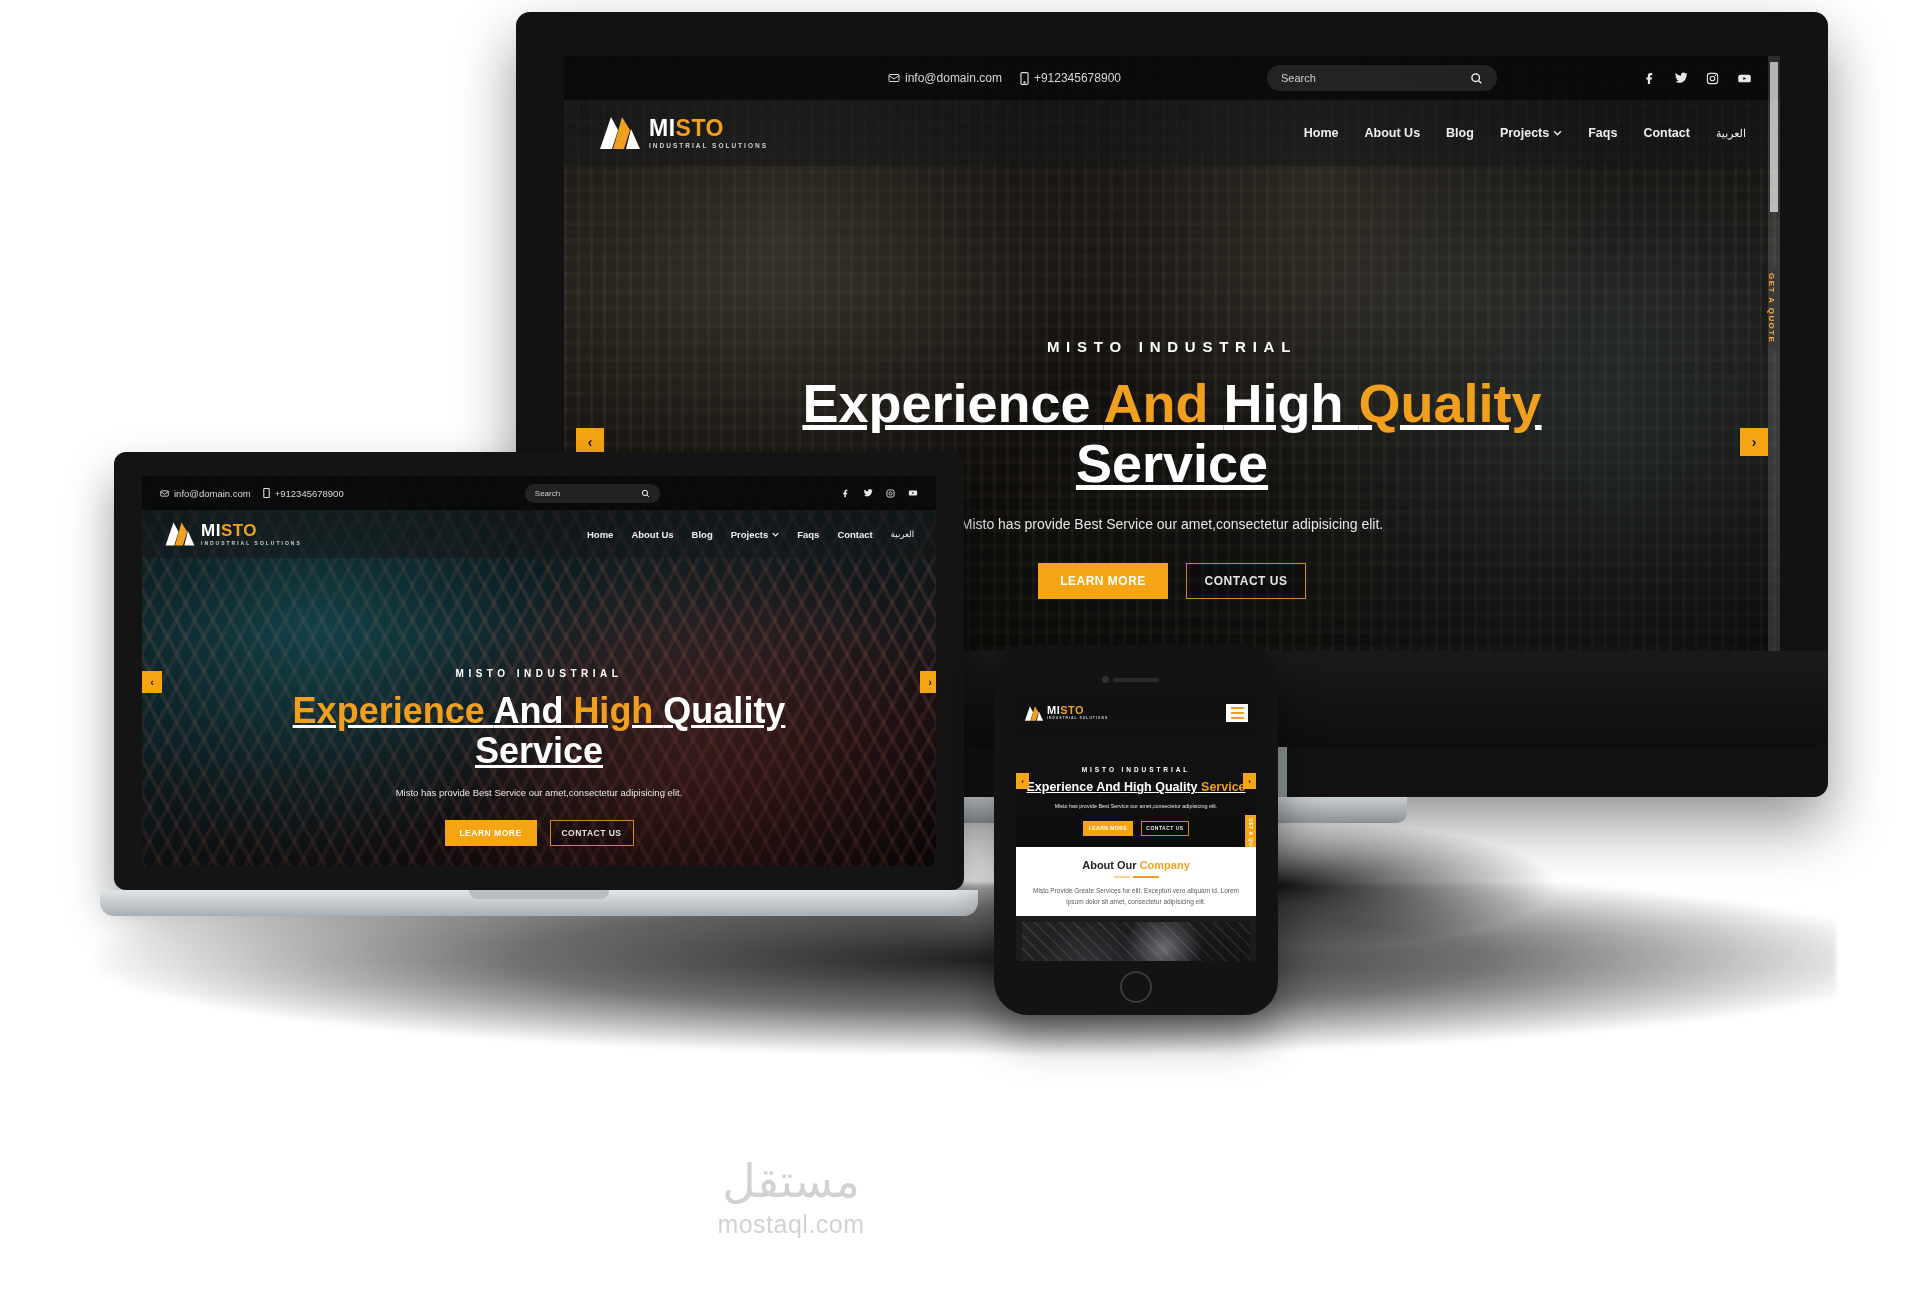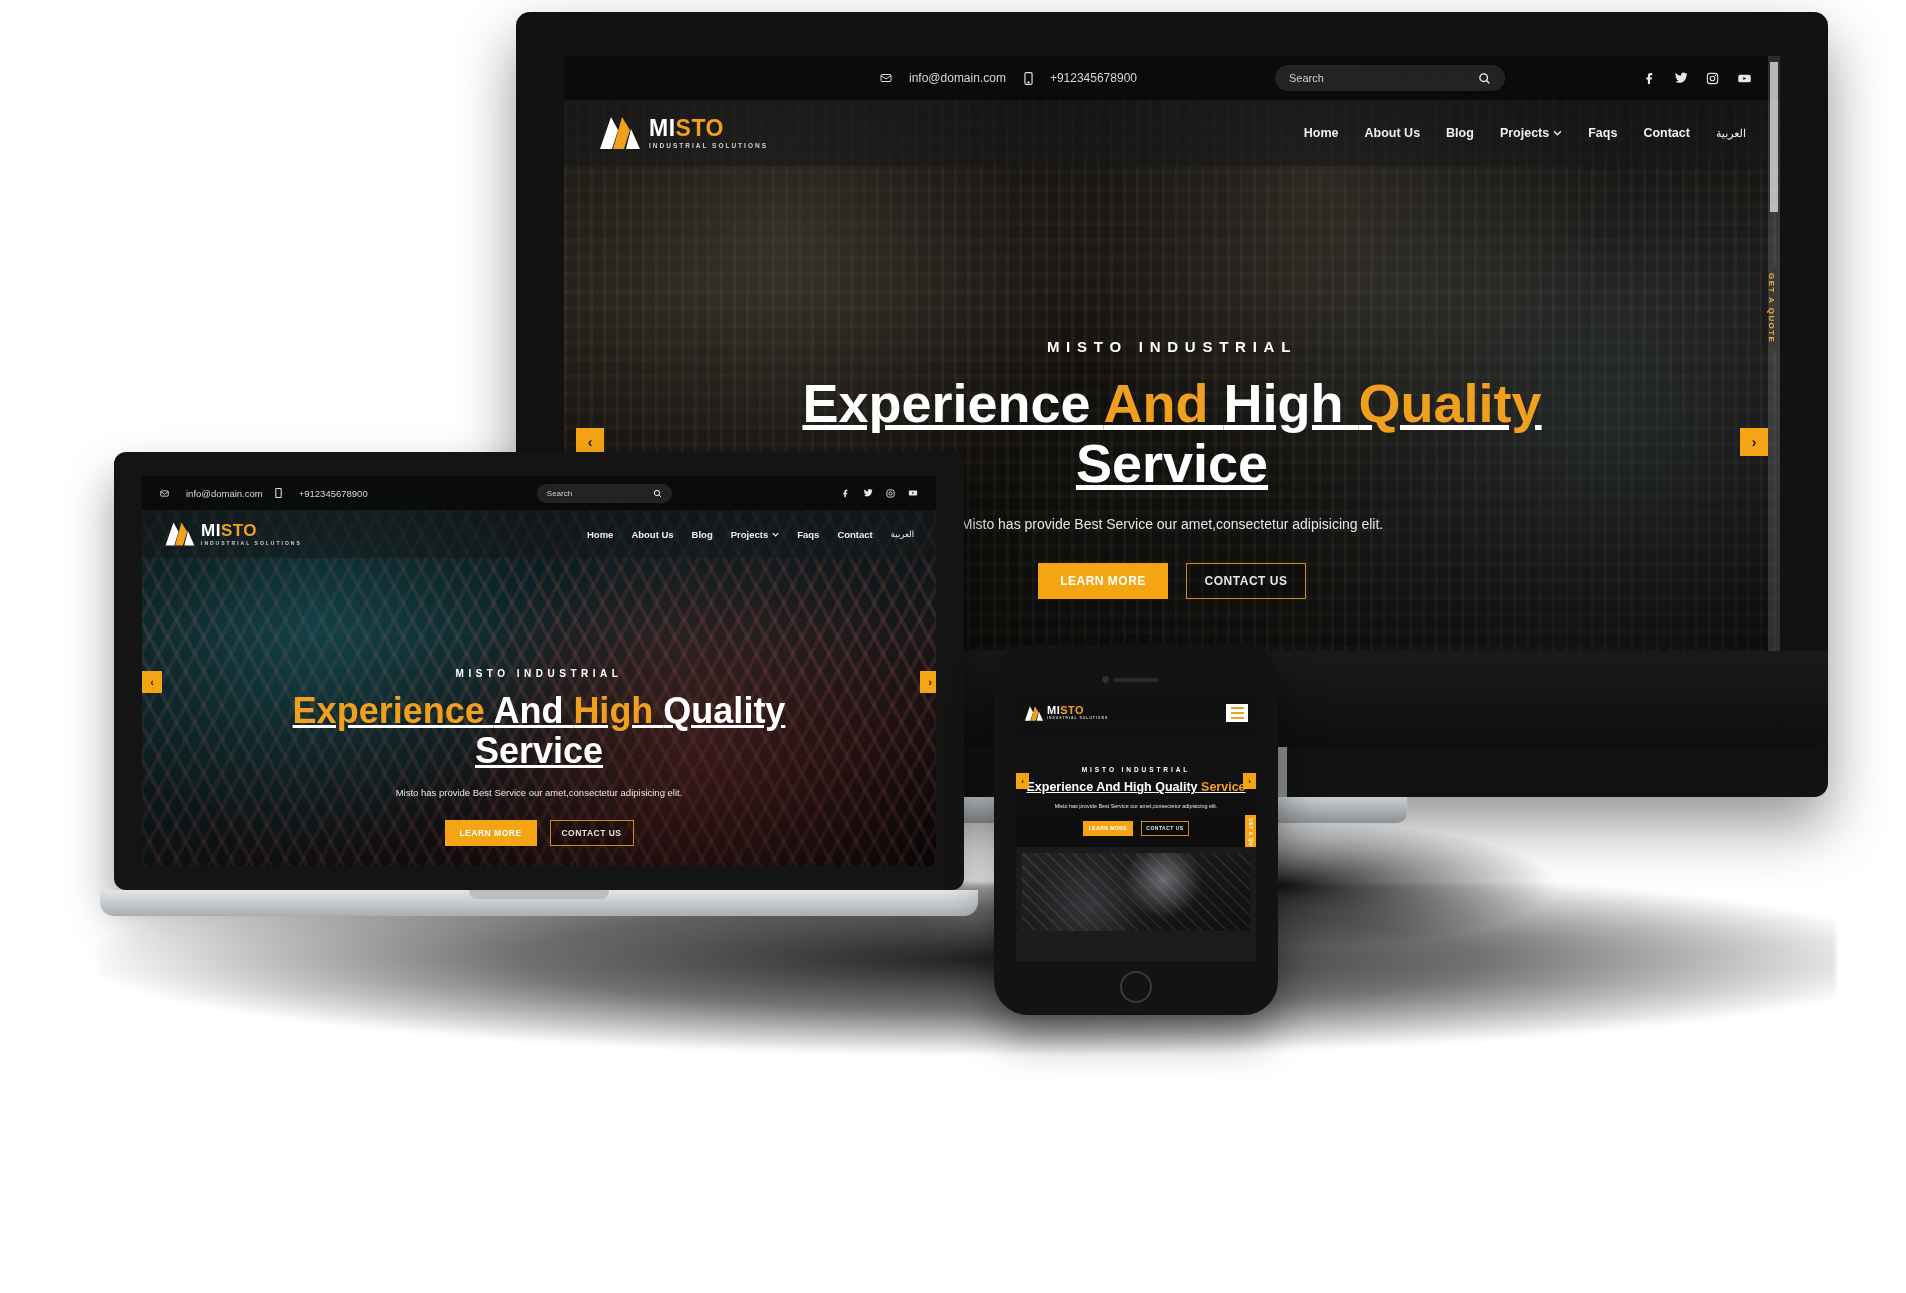--- a/index.html
+++ b/index.html
@@ -7,21 +7,21 @@
     font-family:"Liberation Sans", sans-serif; }
   .stage { position:relative; width:1906px; height:1293px; background:#fff; }
 
   
   .site { position:absolute; inset:0; overflow:hidden; background:#16181a; }
   .site .bgimg { position:absolute; inset:0; }
   .topbar { position:relative; display:flex; align-items:center; justify-content:center;
     background:rgba(10,10,10,.92); color:#d8d8d8; }
   .topbar .tb-inner { display:flex; align-items:center; gap:18px; }
   .tb-contact { display:flex; align-items:center; gap:18px; }
-  .tb-item { display:flex; align-items:center; gap:17px; white-space:nowrap; }
+  .tb-item { display:flex; align-items:center; gap:5px; white-space:nowrap; }
   .tb-search { display:flex; align-items:center; justify-content:space-between;
     background:rgba(255,255,255,.10); border-radius:40px; color:#cfcfcf; }
   .tb-social { display:flex; align-items:center; }
   .navbar { position:relative; display:flex; align-items:center; justify-content:space-between;
     background:rgba(22,24,26,.55); }
   .logo { display:flex; align-items:flex-start; }
   .logo-mark { position:relative; flex:none; }
   .logo-text .lt-main { font-weight:700; letter-spacing:.5px; line-height:1; color:#fff; }
   .logo-text .lt-main .s { color:#f0a01e; }
   .logo-text .lt-main .to { color:#f0a01e; }
@@ -396,19 +396,33 @@
             <div class="btn-primary" style="width:50px;height:15px;font-size:5px;">LEARN MORE</div>
             <div class="btn-ghost" style="width:48px;height:15px;font-size:5px;">CONTACT US</div>
           </div>
         </div>
 
         <div class="arrow" style="left:0;top:76px;width:13px;height:16px;font-size:8px;">‹</div>
         <div class="arrow" style="right:0;top:76px;width:13px;height:16px;font-size:8px;">›</div>
         <div class="quote-tab" style="right:0;top:118px;width:11px;height:46px;font-size:4.6px;background:#f5a513;color:#fff;">GET A QUOTE</div>
       </div>
 
+      <div class="ph-about">
+        <h2>
+          <span>About Our </span><span class="or">Company</span>
+        </h2>
+        <div class="divider">
+          <i style="width:16px;opacity:.45"></i>
+            <i style="width:26px"></i>
+        </div>
+        <p>Misto Provide Greate Services for elit. Excepturi vero aliquam id. Lorem ipsum dolor sit amet, consectetur adipisicing elit.</p>
+      </div>
       <div class="ph-photo px-weld"></div>
     </div>
     <div class="ph-home"></div>
   </div>
 
+  <div id="watermark">
+    <div class="wm-ar">مستقل</div>
+    <div class="wm-en">mostaql.com</div>
+  </div>
 
 </div>
 
 </body></html>

